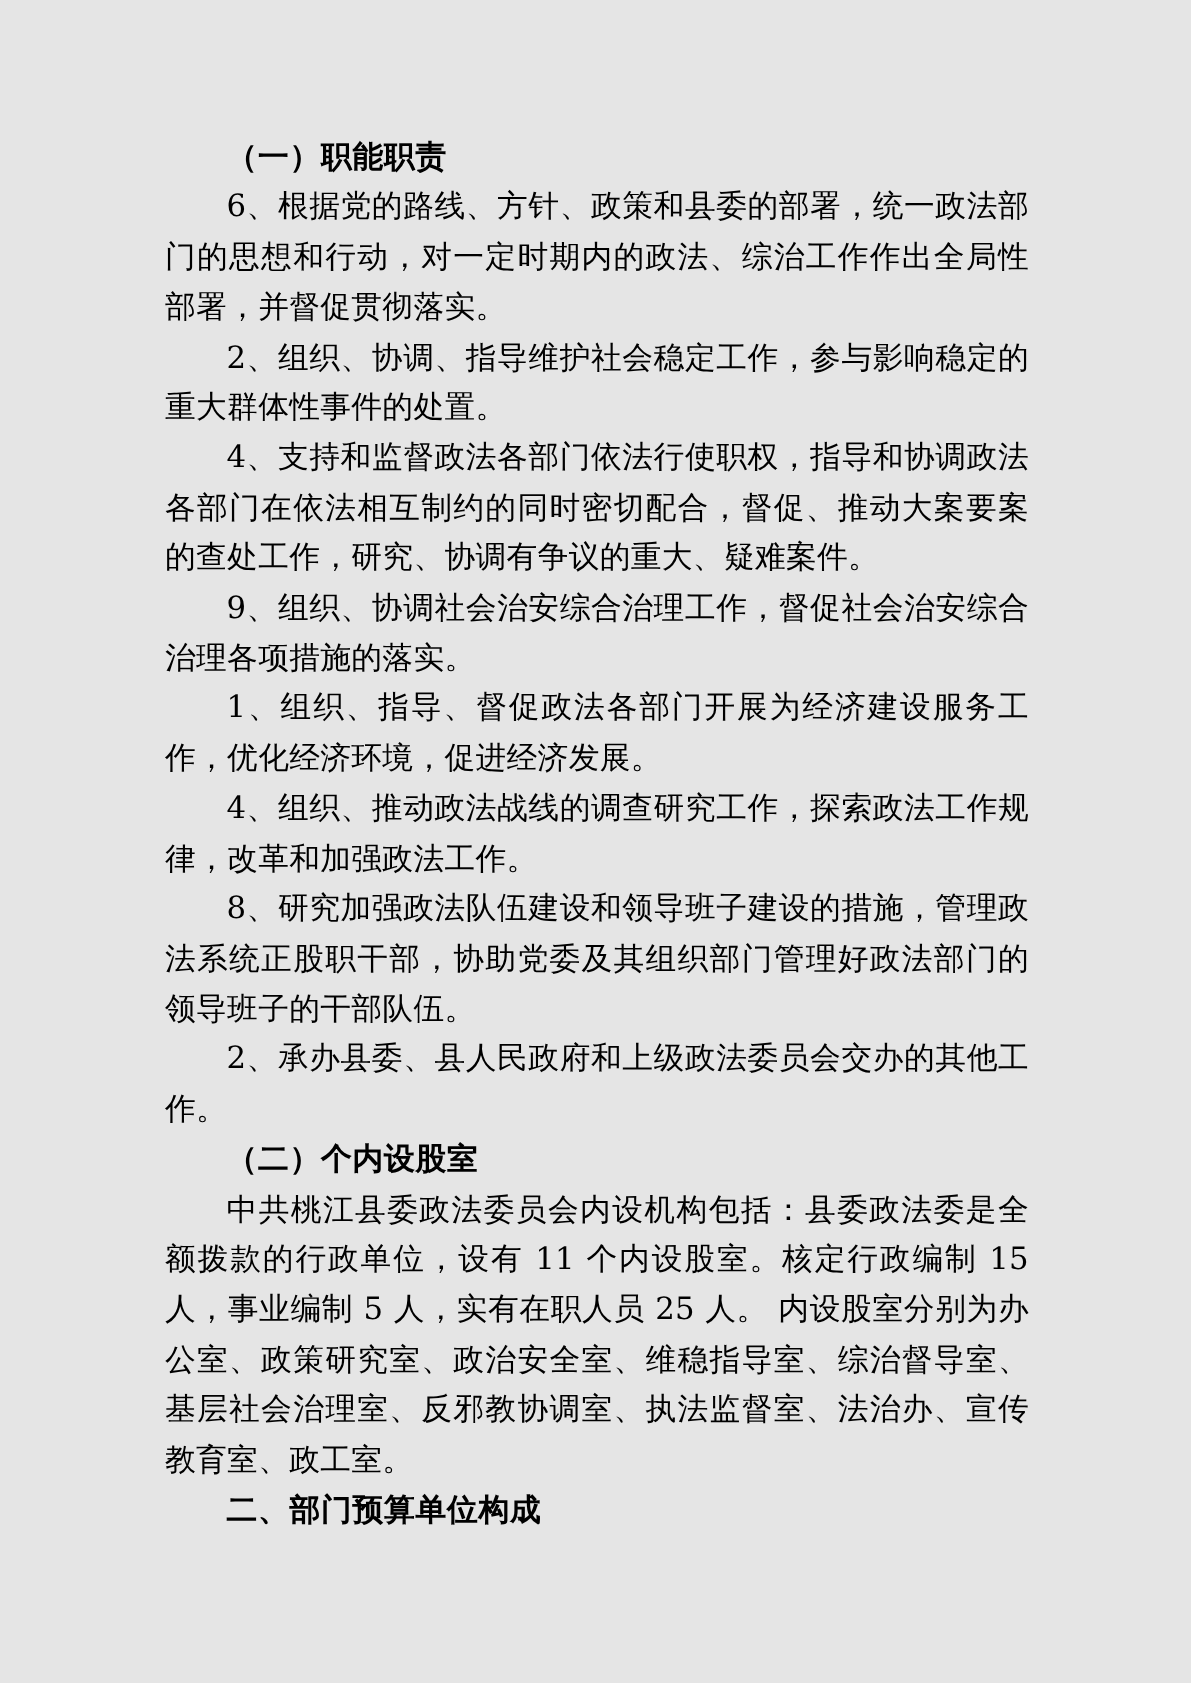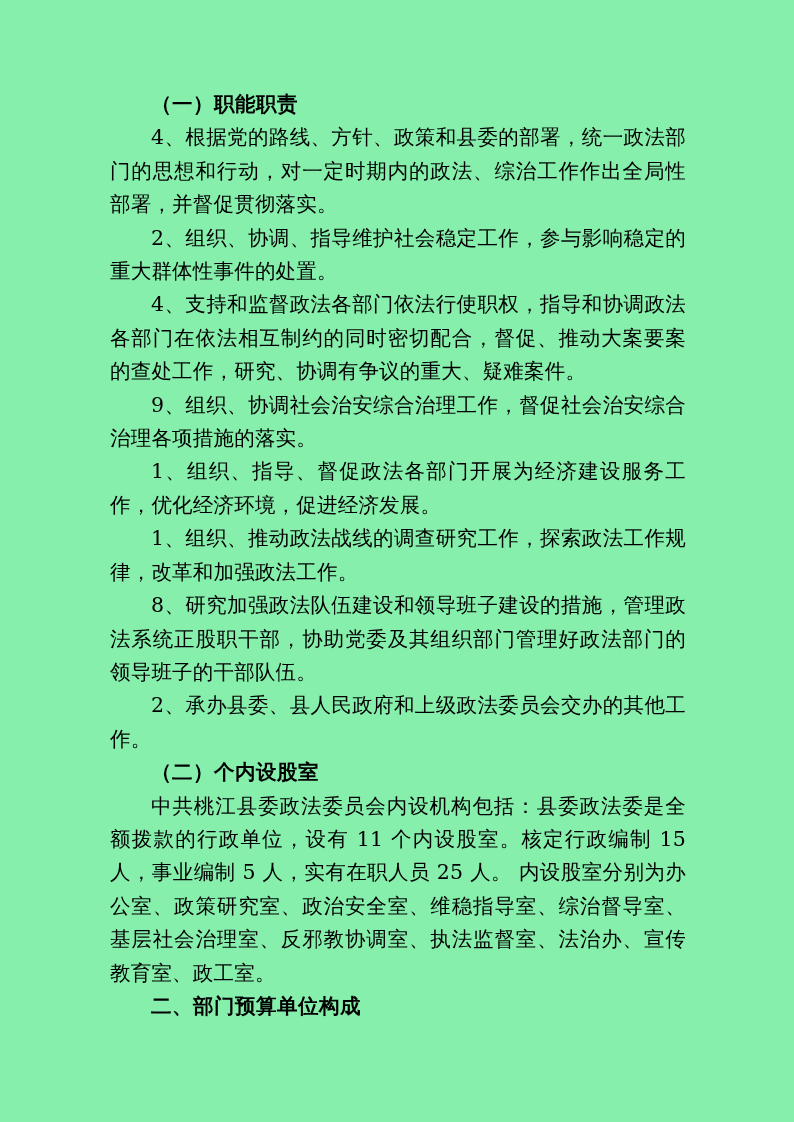--- a/index.html
+++ b/index.html
@@ -12,21 +12,21 @@
     height: 1122px;
     font-family: "DejaVu Serif", "Liberation Serif", serif;
     color: #000000;
     overflow: hidden;
   }
   .page {
     box-sizing: border-box;
     width: 794px;
     height: 1122px;
     padding: 88px 108px 60px 110px;
-    background: #86efac;
+    background: #e5e5e5;
   }
   .doc {
     font-size: 20.5px;
     line-height: 1.63;
     text-align: justify;
     text-justify: inter-ideograph;
   }
   .heading {
     font-weight: bold;
     text-indent: 2em;
@@ -44,25 +44,25 @@
     margin: 0;
     letter-spacing: 0.5px;
   }
 </style>
 </head>
 <body>
 
 <div class="page">
   <div class="doc">
     <p class="heading">（一）职能职责</p>
-    <p class="para">4、根据党的路线、方针、政策和县委的部署，统一政法部门的思想和行动，对一定时期内的政法、综治工作作出全局性部署，并督促贯彻落实。</p>
+    <p class="para">6、根据党的路线、方针、政策和县委的部署，统一政法部门的思想和行动，对一定时期内的政法、综治工作作出全局性部署，并督促贯彻落实。</p>
     <p class="para">2、组织、协调、指导维护社会稳定工作，参与影响稳定的重大群体性事件的处置。</p>
     <p class="para">4、支持和监督政法各部门依法行使职权，指导和协调政法各部门在依法相互制约的同时密切配合，督促、推动大案要案的查处工作，研究、协调有争议的重大、疑难案件。</p>
     <p class="para">9、组织、协调社会治安综合治理工作，督促社会治安综合治理各项措施的落实。</p>
     <p class="para">1、组织、指导、督促政法各部门开展为经济建设服务工作，优化经济环境，促进经济发展。</p>
-    <p class="para">1、组织、推动政法战线的调查研究工作，探索政法工作规律，改革和加强政法工作。</p>
+    <p class="para">4、组织、推动政法战线的调查研究工作，探索政法工作规律，改革和加强政法工作。</p>
     <p class="para">8、研究加强政法队伍建设和领导班子建设的措施，管理政法系统正股职干部，协助党委及其组织部门管理好政法部门的领导班子的干部队伍。</p>
     <p class="para">2、承办县委、县人民政府和上级政法委员会交办的其他工作。</p>
     <p class="heading">（二）个内设股室</p>
     <p class="para">中共桃江县委政法委员会内设机构包括：县委政法委是全额拨款的行政单位，设有 11 个内设股室。核定行政编制 15 人，事业编制 5 人，实有在职人员 25 人。 内设股室分别为办公室、政策研究室、政治安全室、维稳指导室、综治督导室、基层社会治理室、反邪教协调室、执法监督室、法治办、宣传教育室、政工室。</p>
     <p class="section-heading">二、部门预算单位构成</p>
   </div>
 </div>
 
 </body></html>

